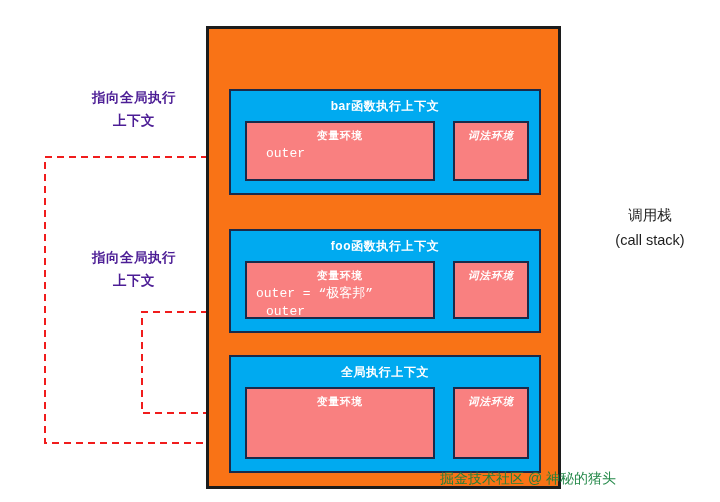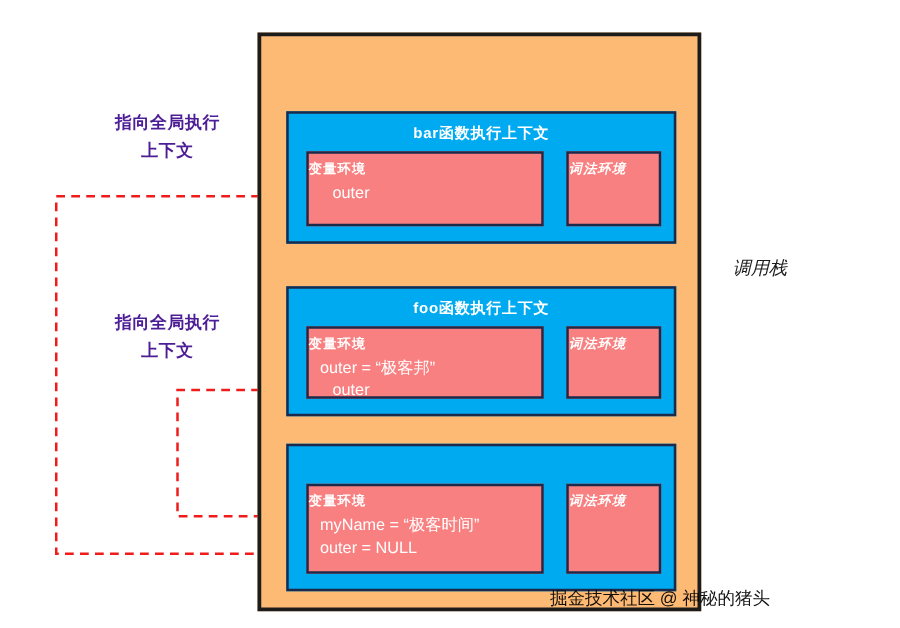--- a/index.html
+++ b/index.html
@@ -25,21 +25,21 @@
 
   
   .stack-container {
     position: absolute;
     left: 206px;
     top: 26px;
     width: 355px;
     height: 463px;
     border: 3px solid #1c1c1c;
     box-sizing: border-box;
-    background: #fdba74;
+    background: #f97316;
   }
 
   
   .ctx-block {
     position: absolute;
     left: 20px;
     width: 312px;
     background: #00aaf0;
     border: 2px solid #1b2a4a;
     box-sizing: border-box;
@@ -80,40 +80,40 @@
   }
   .ctx-block.bar .env-box    { top: 30px; height: 60px; }
   .ctx-block.foo .env-box    { top: 30px; height: 58px; }
   .ctx-block.global .env-box { top: 30px; height: 72px; }
 
   .env-title {
     position: absolute;
     left: 0;
     top: 6px;
     width: 100%;
-    text-align: left;
+    text-align: center;
     color: #ffffff;
     font-size: 10.5px;
     font-weight: bold;
     letter-spacing: 1px;
     line-height: 12px;
     white-space: nowrap;
   }
 
   .env-lines {
     position: absolute;
     left: 9px;
     right: 4px;
     top: 22px;
     color: #ffffff;
     font-size: 13px;
     line-height: 18px;
     white-space: nowrap;
   }
-  .env-lines .ln { display: block; }
+  .env-lines .ln { display: block; font-family: Liberation Mono, monospace; }
   .env-lines .ln.indent { padding-left: 10px; }
 
   
   .annot {
     position: absolute;
     color: #4c1d95;
     font-size: 13.5px;
     font-weight: bold;
     line-height: 23px;
     text-align: center;
@@ -122,34 +122,34 @@
   }
   .annot.a1 { left: 68px;  top: 86px;  width: 132px; }
   .annot.a2 { left: 68px;  top: 246px; width: 132px; }
 
   
   .caption {
     position: absolute;
     left: 586px;
     top: 203px;
     width: 128px;
+    text-align: center;
     color: #1c1c1c;
     font-size: 14.5px;
     line-height: 25px;
     white-space: nowrap;
-    font-style: italic;
   }
   .caption .ln { display: block; }
 
   
   .watermark {
     position: absolute;
     left: 440px;
     top: 468px;
-    color: #000000;
+    color: #15803d;
     font-size: 14px;
     line-height: 20px;
     white-space: nowrap;
     opacity: 0.92;
   }
 
   
   #arrows {
     position: absolute;
     left: 0; top: 0;
@@ -207,33 +207,31 @@
           <span class="ln">outer = “极客邦”</span>
           <span class="ln indent">outer</span>
         </div>
       </div>
       <div class="env-box env-lex">
         <div class="env-title">词法环境</div>
       </div>
     </div>
 
     <div class="ctx-block global">
+      <div class="ctx-title">全局执行上下文</div>
       <div class="env-box env-var">
         <div class="env-title">变量环境</div>
-        <div class="env-lines">
-          <span class="ln">myName = “极客时间”</span>
-          <span class="ln">outer = NULL</span>
-        </div>
       </div>
       <div class="env-box env-lex">
         <div class="env-title">词法环境</div>
       </div>
     </div>
 
   </div>
 
   <div class="caption">
     <span class="ln">调用栈</span>
+    <span class="ln">(call stack)</span>
   </div>
 
   <div class="watermark">掘金技术社区 @ 神秘的猪头</div>
 
 </div>
 
 </body></html>

